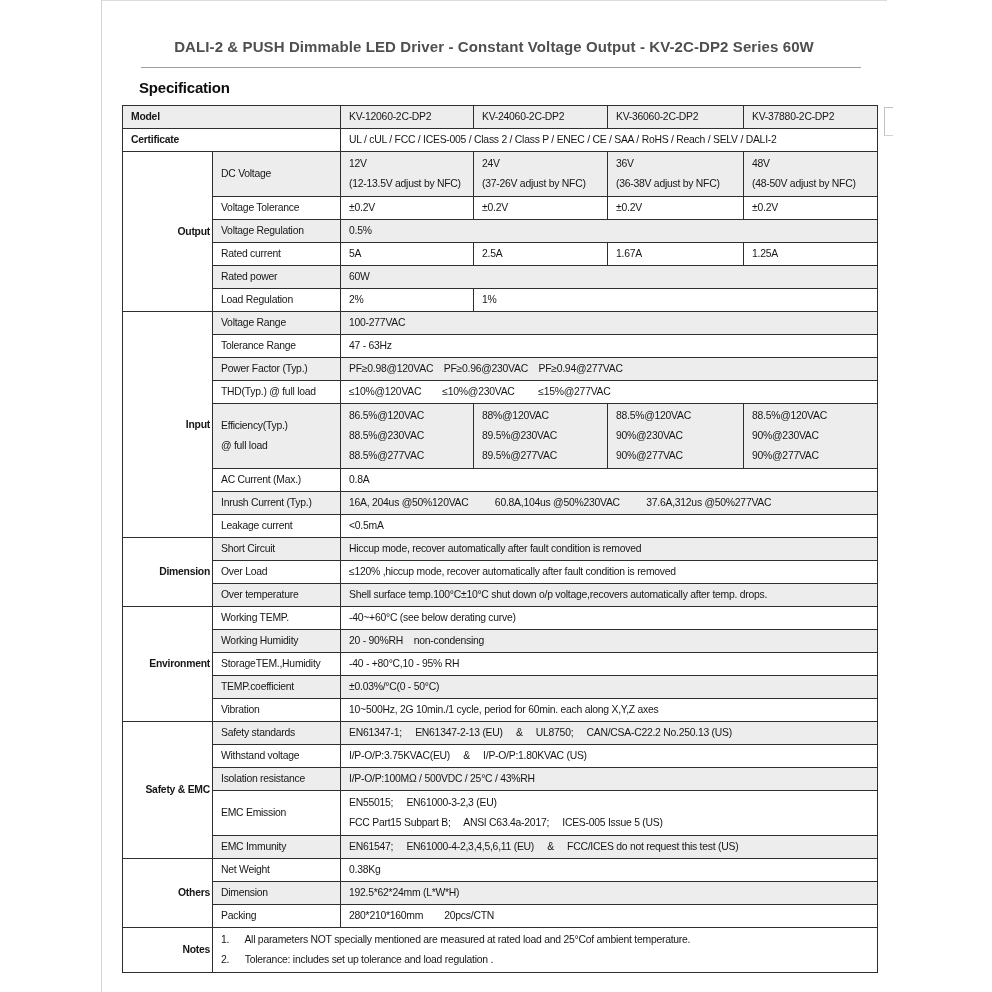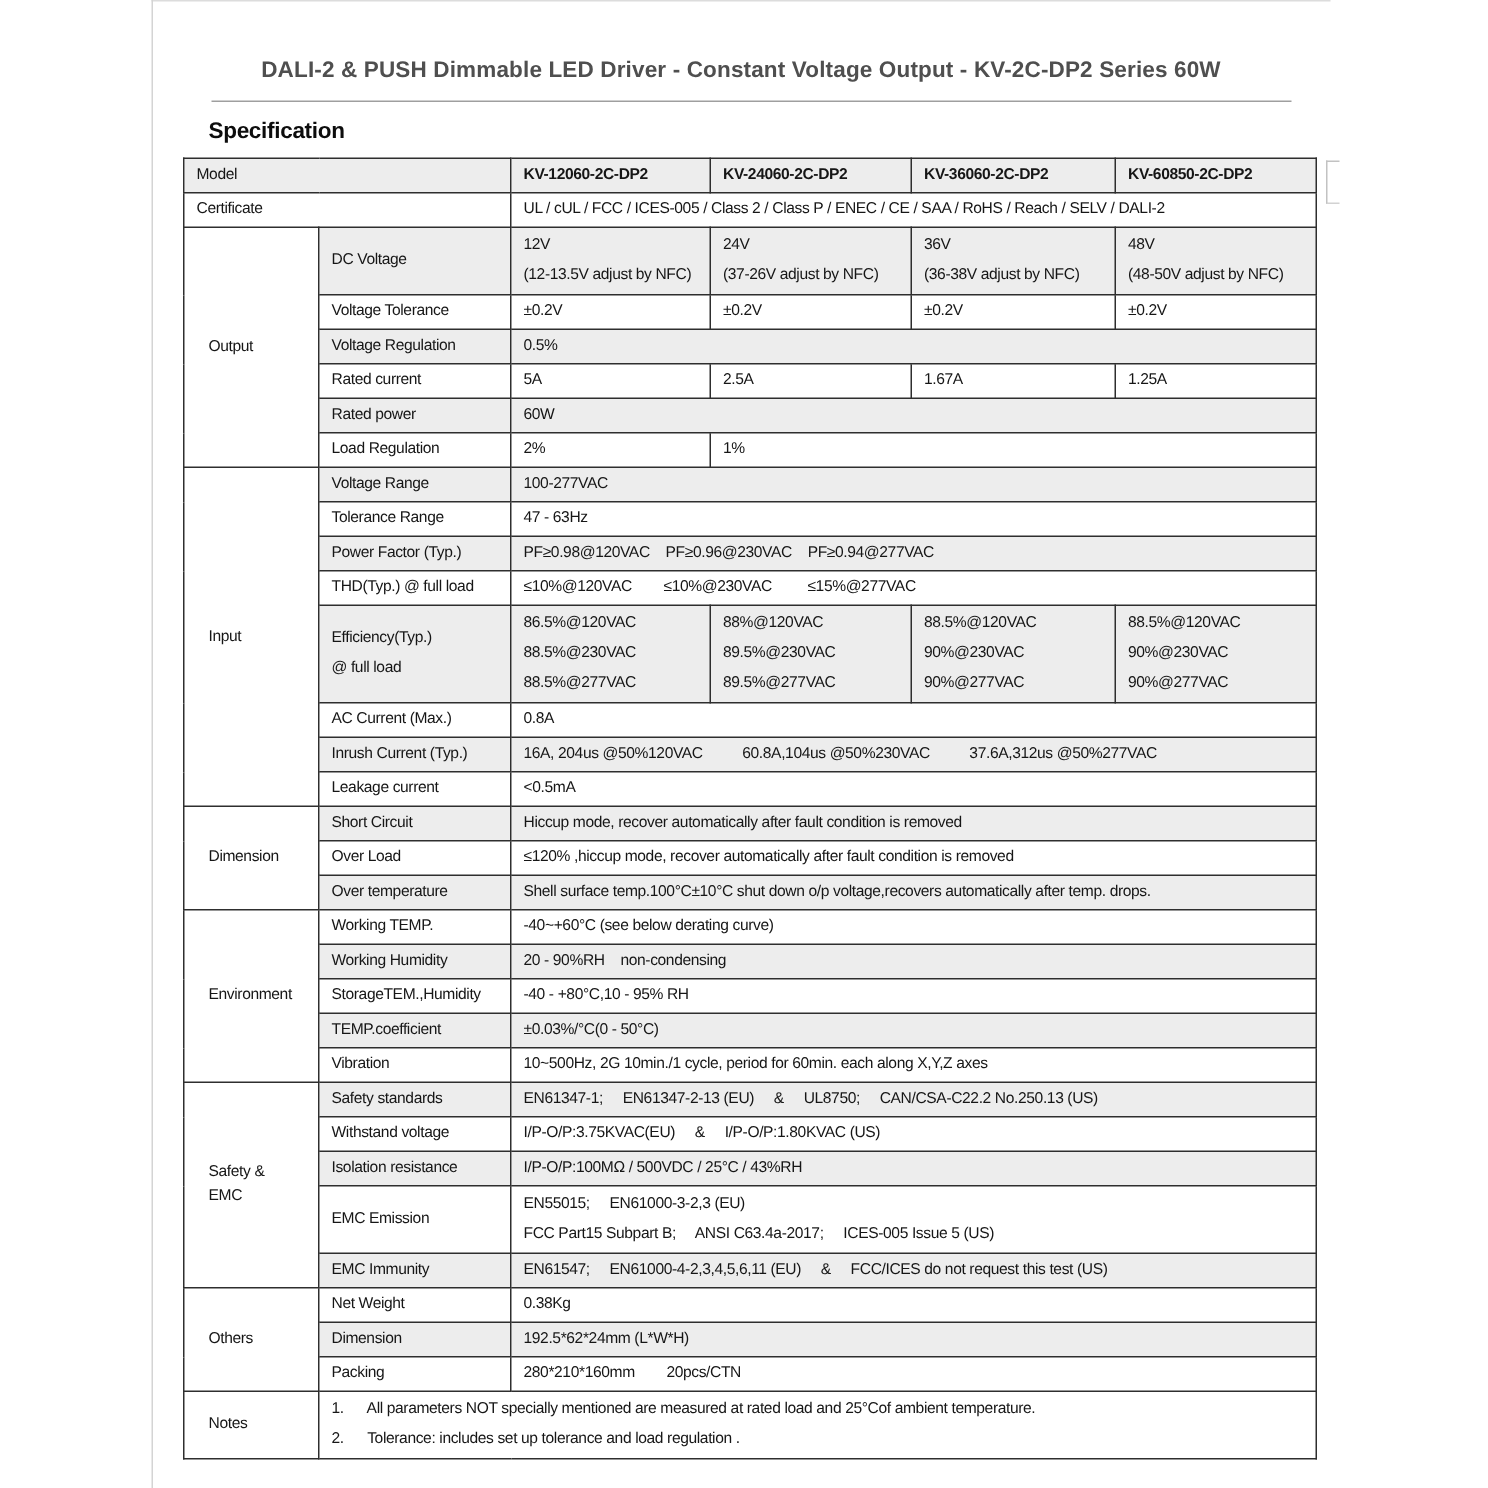--- a/index.html
+++ b/index.html
@@ -29,23 +29,23 @@
   .spec tr { height:23px; }
   .spec td {
     border:1px solid #2e2e2e;
     padding:2px 5px 2px 8px;
     font-size:10.4px; line-height:1.5;
     color:#161616; vertical-align:middle;
     white-space:pre-wrap; letter-spacing:-0.25px;
     background:#ffffff; overflow:hidden;
   }
   .spec tr.shaded td { background:#ededed; }
-  .spec td.category { font-weight:normal; text-align:left; background:#ffffff !important; padding:2px 16px; }
-  .spec td.label    { font-weight:normal; }
-  .spec td.model    { font-weight:bold;margin-left:32px; }
+  .spec td.category { font-weight:bold; text-align:right; background:#ffffff !important; padding:2px 2px; }
+  .spec td.label    { font-weight:bold; }
+  .spec td.model    { font-weight:normal;margin-left:32px; }
   .spec td.multi    { line-height:20px;margin-left:48px; }
 </style>
 </head>
 <body>
 
 <div class="page-border-top"></div>
 <div class="page-border-left"></div>
 <div class="scroll-artifact"></div>
 
 <div class="doc-title">DALI-2 &amp; PUSH Dimmable LED Driver - Constant Voltage Output - KV-2C-DP2 Series 60W</div>
@@ -60,21 +60,21 @@
     <col style="width:134px">
       <col style="width:136px">
       <col style="width:134px">
   </colgroup>
   <tbody>
       <tr class="shaded">
         <td class="label" colspan="2">Model</td>
         <td class="model">KV-12060-2C-DP2</td>
         <td class="model">KV-24060-2C-DP2</td>
         <td class="model">KV-36060-2C-DP2</td>
-        <td class="model">KV-60850-2C-DP2</td>
+        <td class="model">KV-37880-2C-DP2</td>
       </tr>
       <tr>
         <td class="label" colspan="2">Certificate</td>
         <td colspan="4">UL / cUL / FCC / ICES-005 / Class 2 / Class P / ENEC / CE / SAA / RoHS / Reach / SELV / DALI-2</td>
       </tr>
       <tr class="shaded">
         <td class="category" rowspan="6">Output</td>
         <td class="param">DC Voltage</td>
         <td class="multi">12V
 (12-13.5V adjust by NFC)</td>

